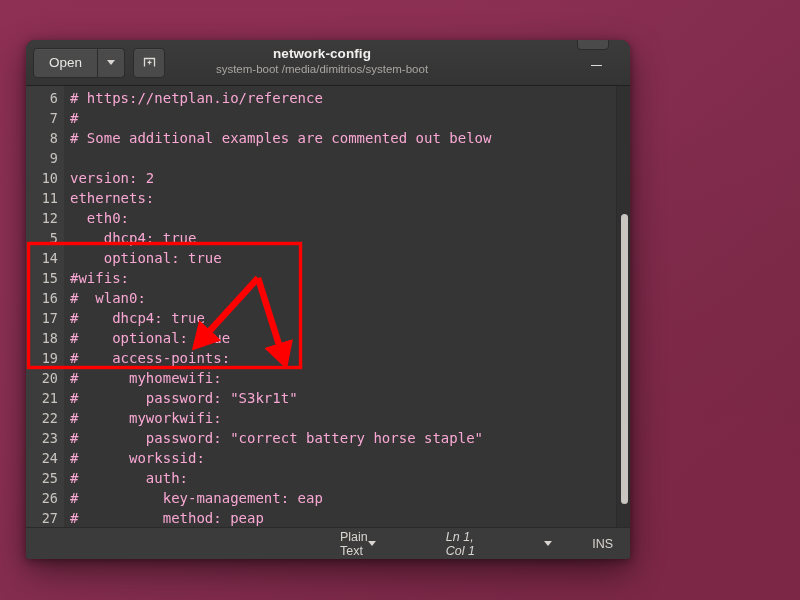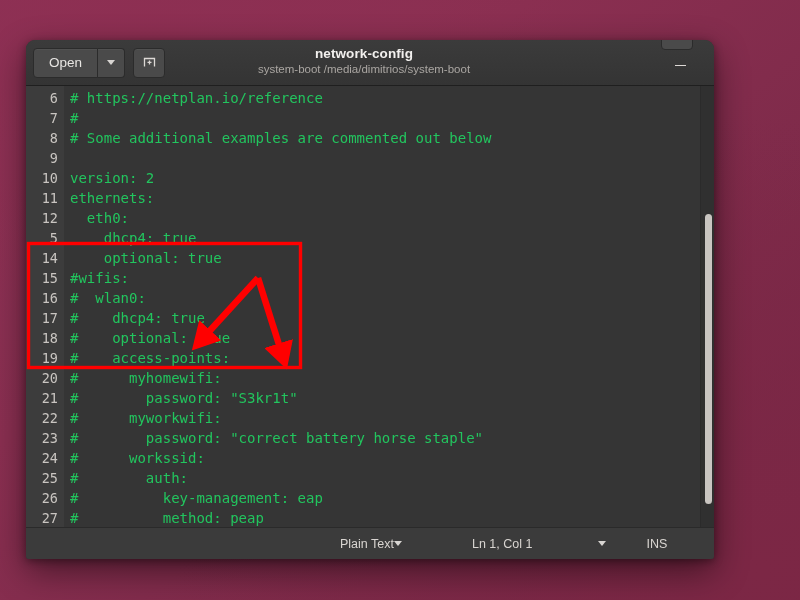--- a/index.html
+++ b/index.html
@@ -17,21 +17,21 @@
       radial-gradient(ellipse 900px 700px at 95% 95%, #7c2745 0%, rgba(124,39,69,0) 65%),
       linear-gradient(140deg, #8e3256 0%, #8a2f51 35%, #7d2a49 70%, #742644 100%);
     position: relative;
   }
 
   
   #window {
     position: absolute;
     left: 26px;
     top: 40px;
-    width: 688px;
+    width: 604px;
     height: 519px;
     border-radius: 9px 9px 3px 3px;
     background: #353535;
     box-shadow: 0 12px 34px rgba(0,0,0,0.48), 0 2px 8px rgba(0,0,0,0.38);
     overflow: hidden;
     display: flex;
     flex-direction: column;
   }
 
   
@@ -163,21 +163,21 @@
     color: #c9c5c1;
     text-align: right;
     padding-right: 6px;
     padding-top: 2px;
     user-select: none;
   }
   #gutter div { height: 20px; line-height: 20px; font-size: 13.5px; }
 
   #code-text {
     flex: 1 1 auto;
-    color: #22c55e;
+    color: #f9a8d4;
     padding-left: 6px;
     padding-top: 2px;
     white-space: pre;
   }
   #code-text div { height: 20px; line-height: 20px; }
 
   
   #scrollbar-track {
     position: absolute;
     right: 0; top: 0; bottom: 0;
@@ -208,21 +208,21 @@
     padding-right: 8px;
   }
   .sb-item {
     display: flex;
     align-items: center;
     padding: 0 9px;
     height: 100%;
     cursor: pointer;
   }
   #sb-language { margin-left: 305px; }
-  #sb-position { margin-left: 52px; cursor: default; }
+  #sb-position { margin-left: 52px; cursor: default; font-style: italic; }
   #sb-pos-caret { margin-left: 48px; }
   #sb-insert { margin-left: 22px; cursor: default; }
 
   
   #annotations {
     position: absolute;
     left: 0; top: 0;
     width: 800px; height: 600px;
     pointer-events: none;
   }

